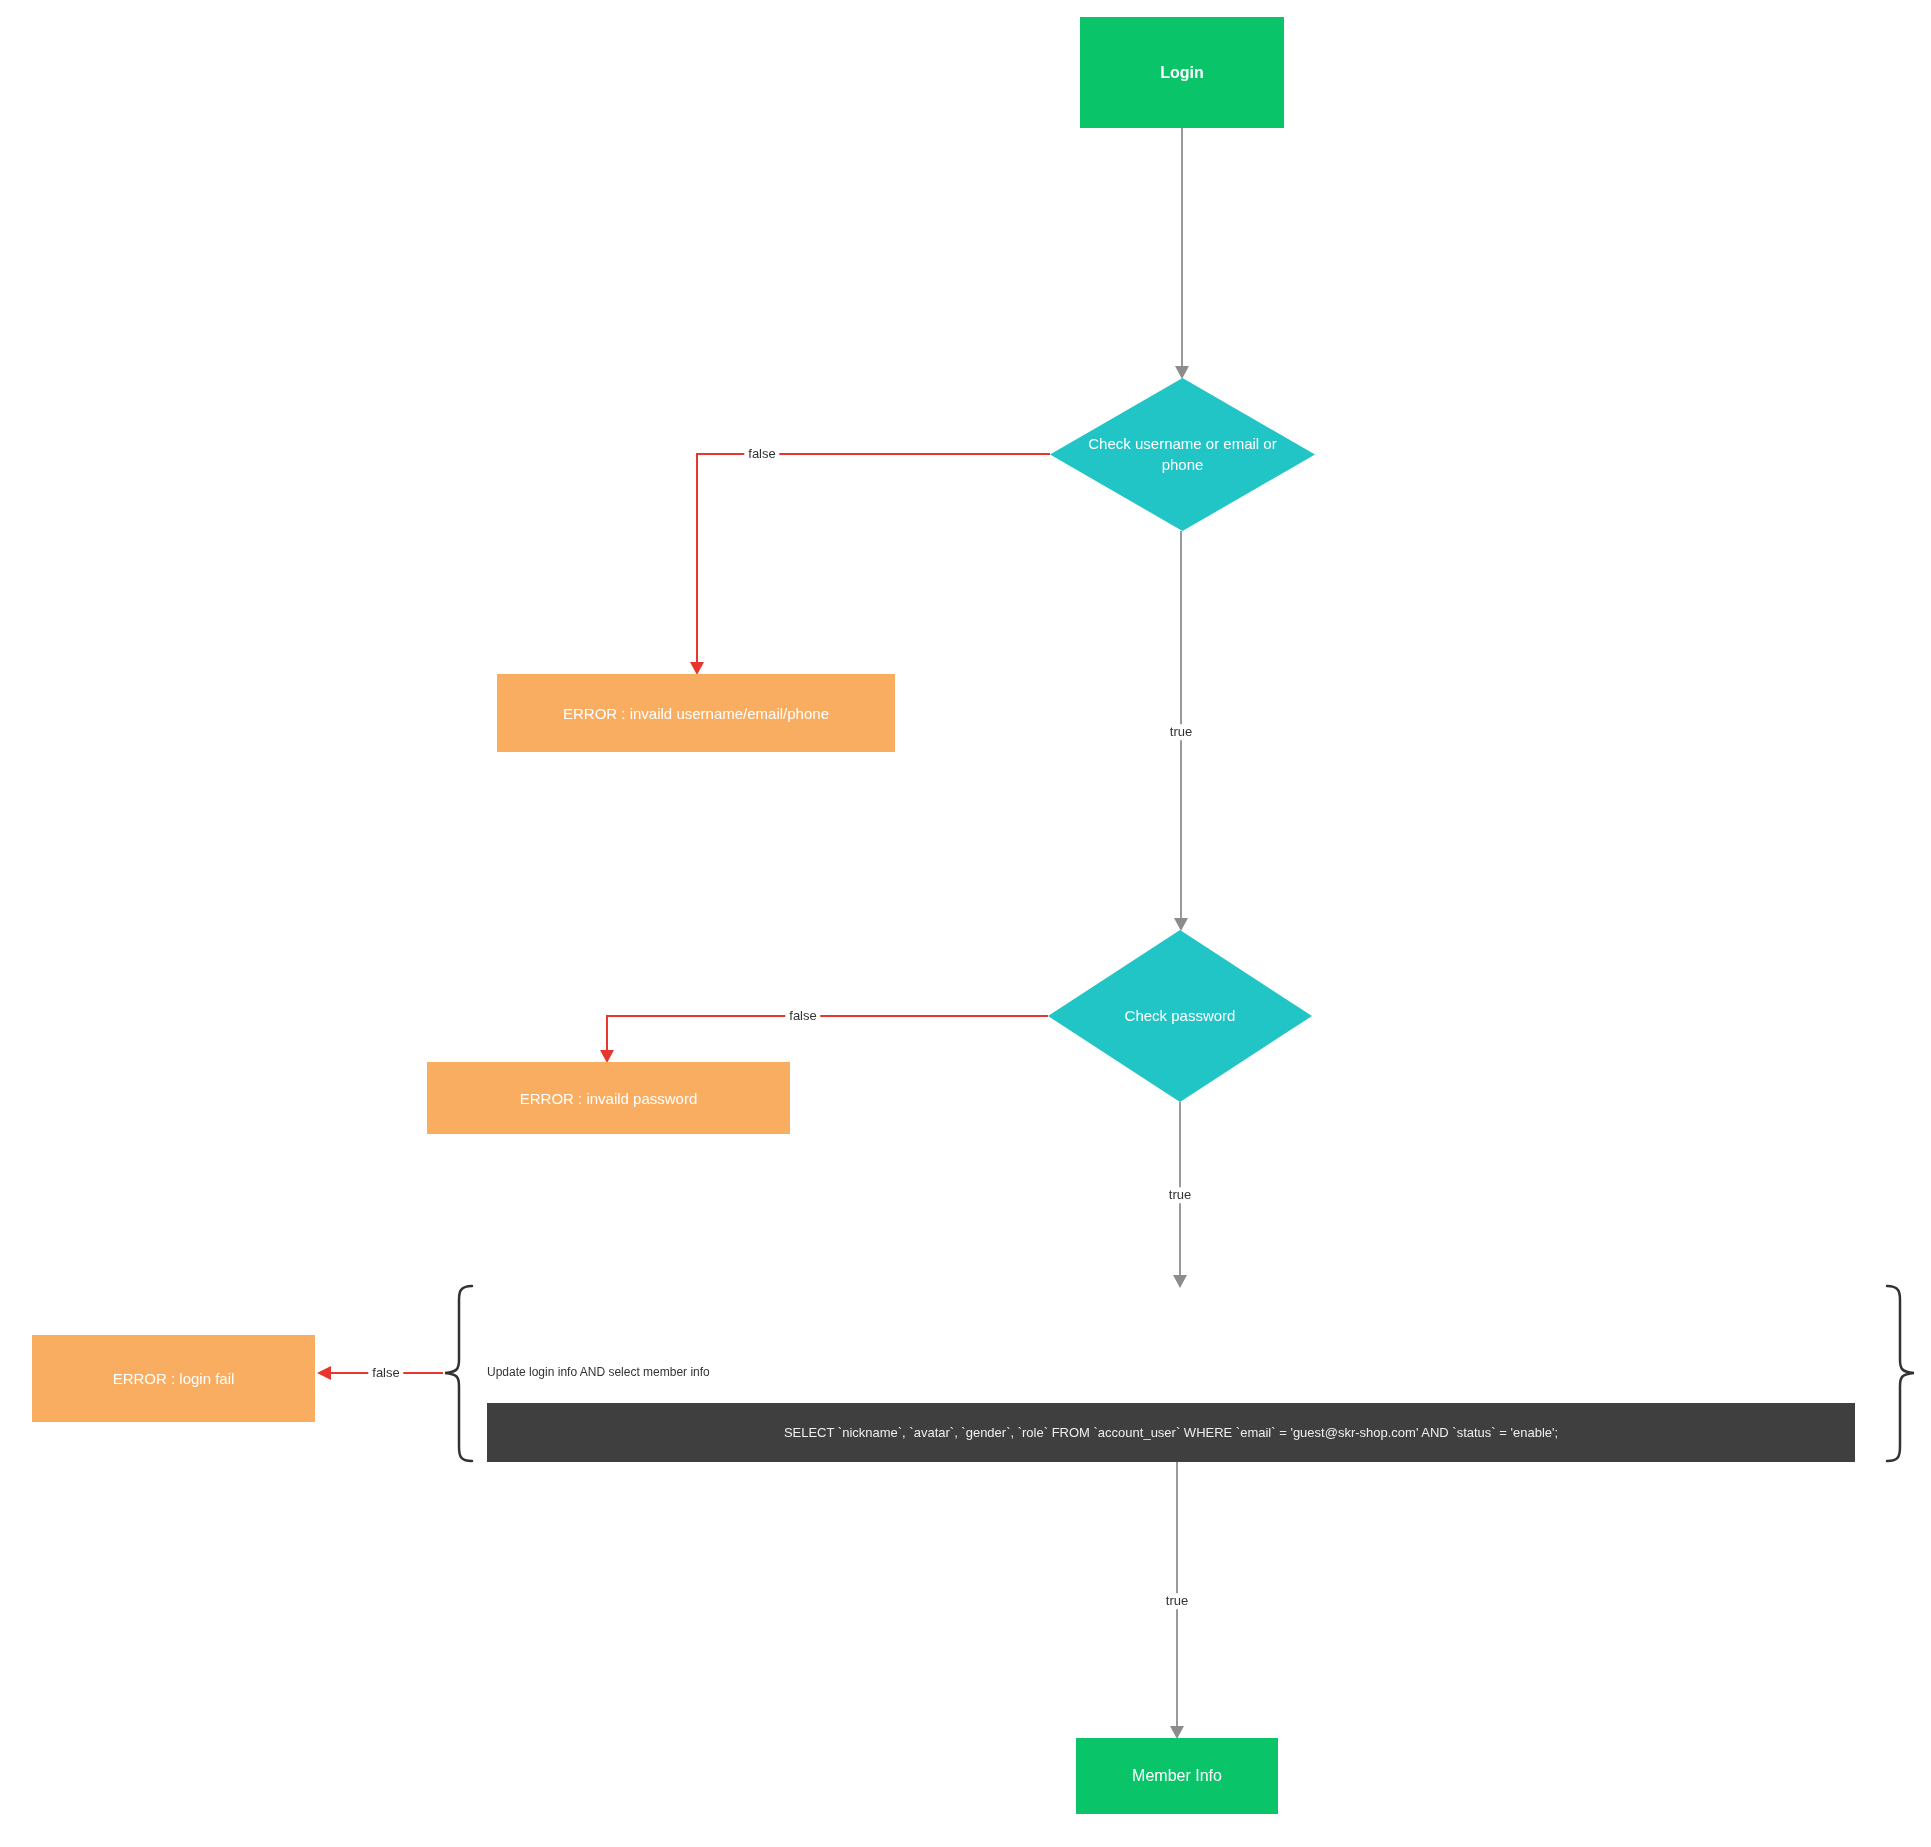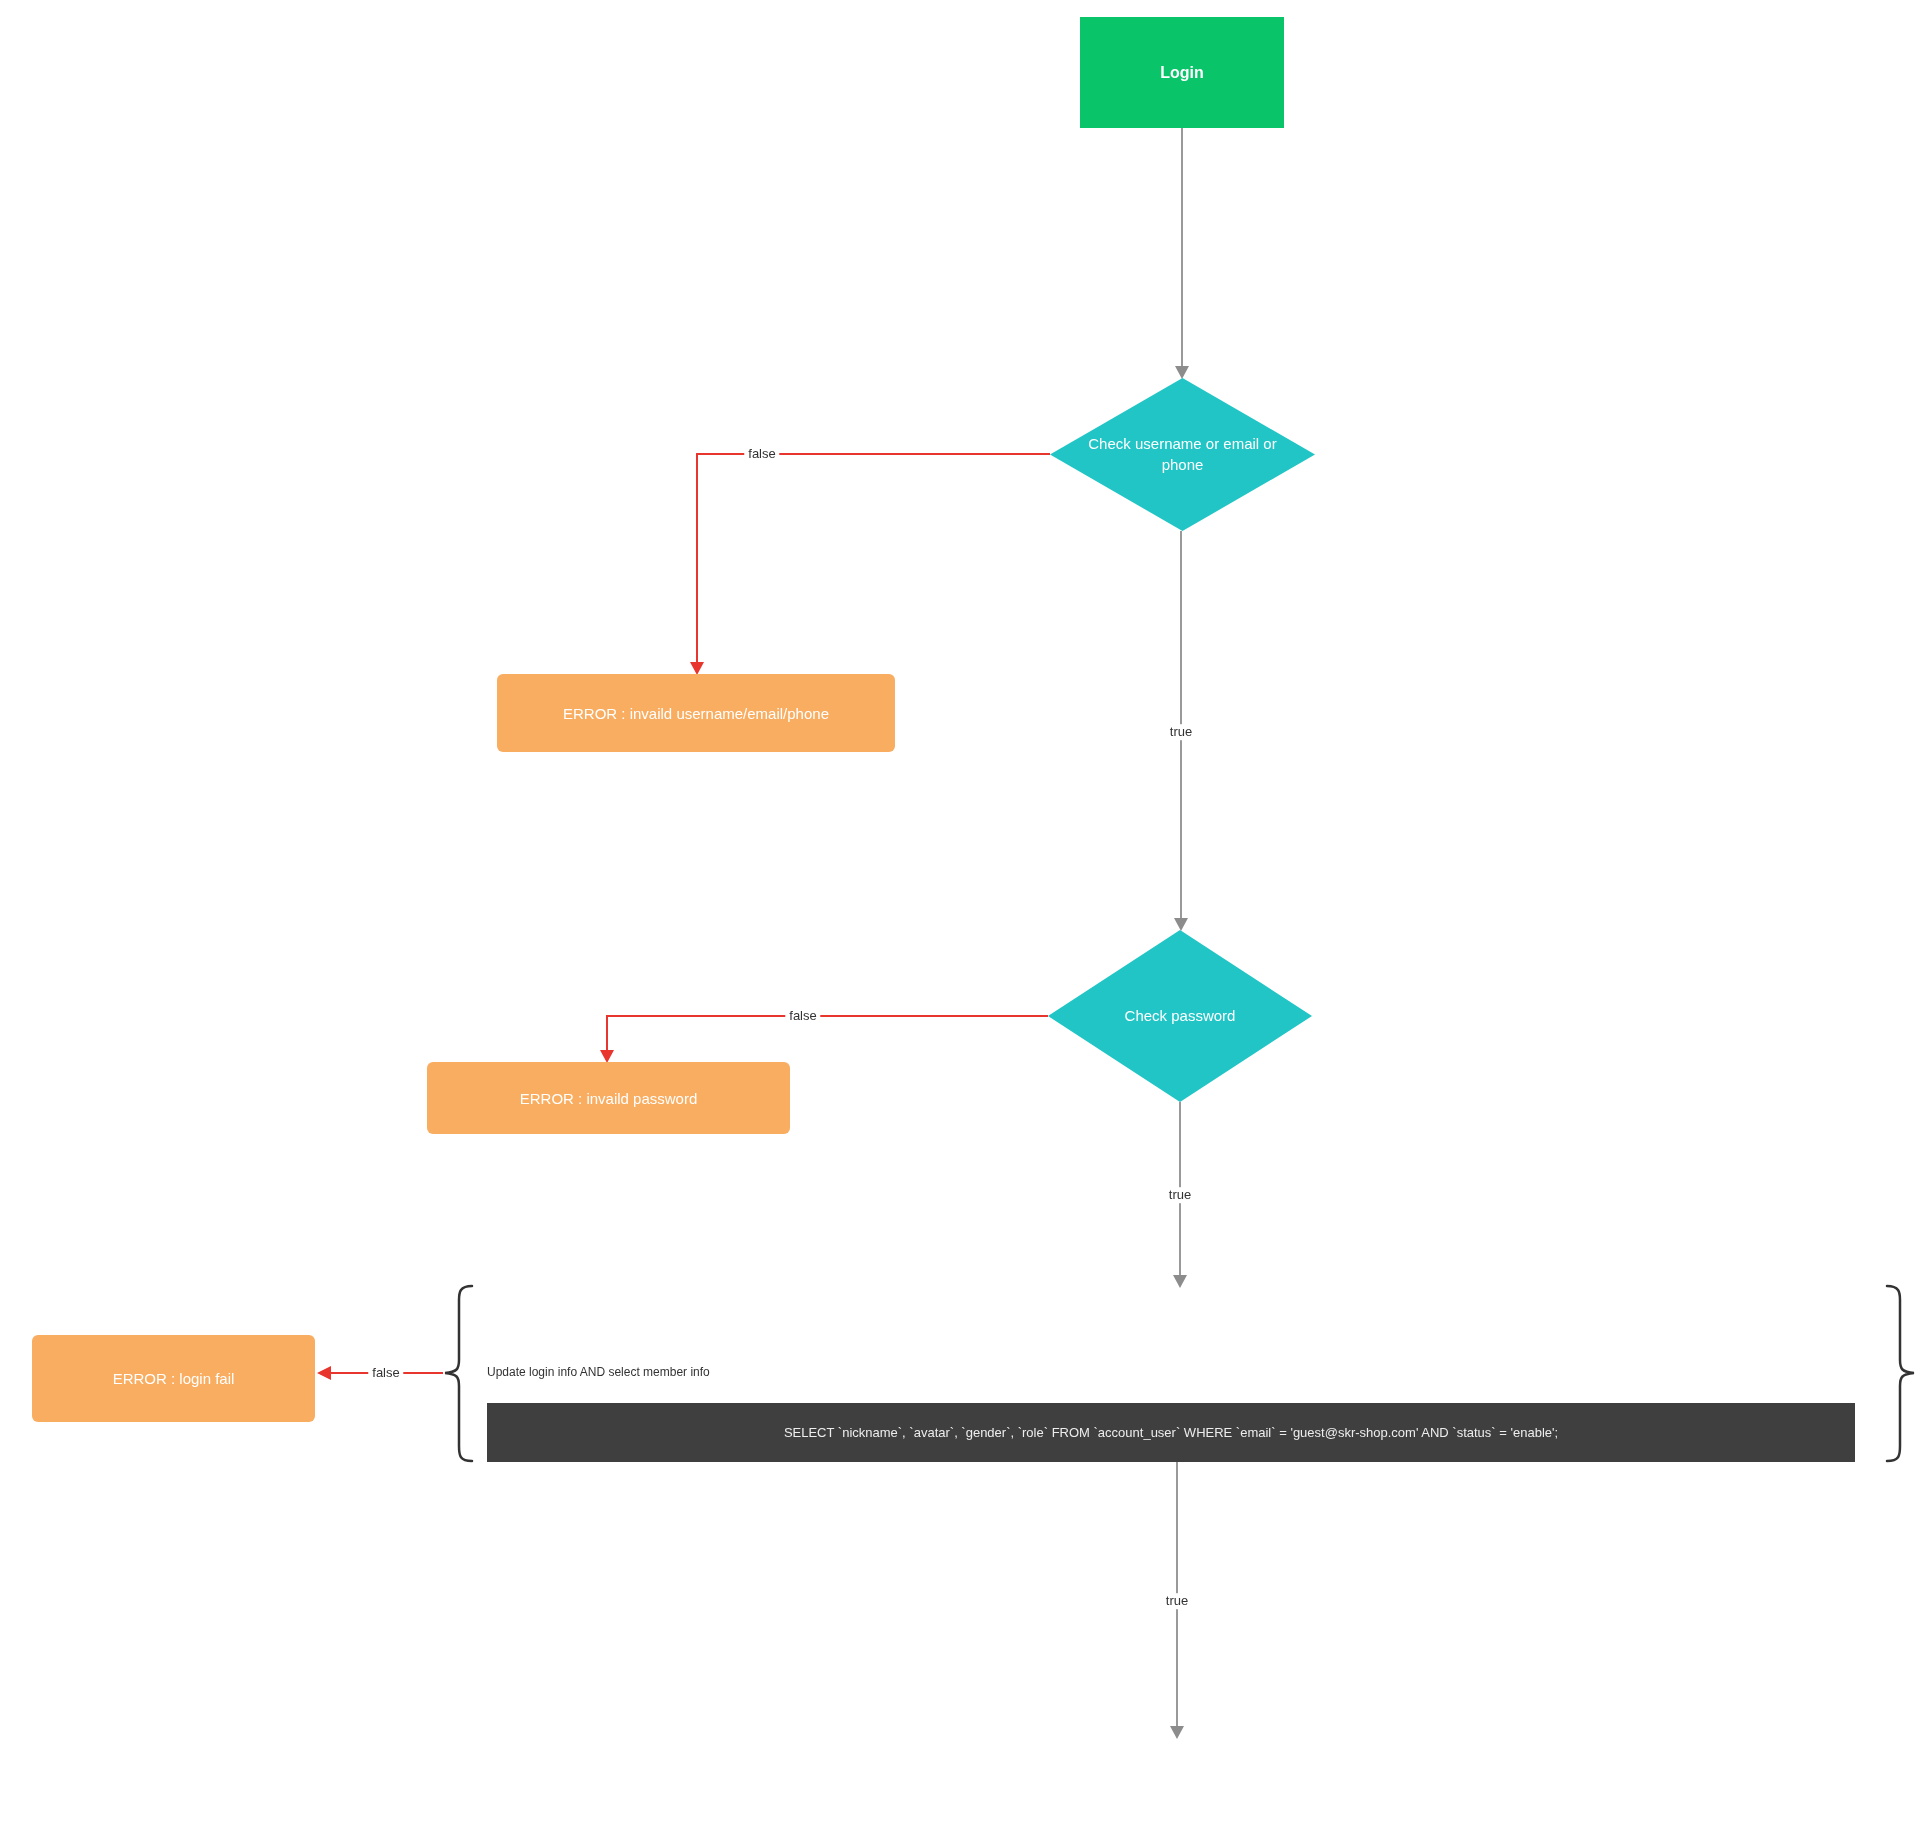--- a/index.html
+++ b/index.html
@@ -7,21 +7,21 @@
   #canvas{position:relative;width:1931px;height:1847px;background:#fff;overflow:hidden;}
   #wires{position:absolute;left:0;top:0;width:1931px;height:1847px;}
 
   .node{position:absolute;display:flex;align-items:center;justify-content:center;
         text-align:center;color:#ffffff;box-sizing:border-box;}
   .terminal{background:var(--color-green,#0AC46A);font-size:16px;}
   .terminal.start{font-weight:bold;}
   .decision{background:var(--color-teal,#21C5C6);
             clip-path:polygon(50% 0,100% 50%,50% 100%,0 50%);
             font-size:15px;padding:0 30px;line-height:1.35;}
-  .error{background:var(--color-orange,#F9AD61);font-size:15px;border-radius:6px;}
+  .error{background:var(--color-orange,#F9AD61);font-size:15px;}
   .sql{background:var(--color-dark,#3F3F3F);color:#EDEDED;font-size:13px;padding:0 14px;}
   .group-label{position:absolute;color:#333;font-size:12px;text-align:left;}
   .edge-label{position:absolute;transform:translate(-50%,-50%);background:#fff;
               color:#333;font-size:13px;padding:0 4px;line-height:1.2;}
 </style>
 </head>
 <body>
 
 <div id="canvas">
 
@@ -62,20 +62,21 @@
 
   <div class="node decision" style="left:1048px;top:930px;width:264px;height:172px;">Check password</div>
 
 
   <div class="group-label" style="left:487px;top:1365px;width:1368px;">Update login info AND select member info</div>
 
   <div class="node sql" style="left:487px;top:1403px;width:1368px;height:59px;">SELECT `nickname`, `avatar`, `gender`, `role` FROM `account_user` WHERE `email` = 'guest@skr-shop.com' AND `status` = 'enable';</div>
 
   <div class="node error" style="left:32px;top:1335px;width:283px;height:87px;">ERROR : login fail</div>
 
+  <div class="node terminal" style="left:1076px;top:1738px;width:202px;height:76px;">Member Info</div>
 
   <div class="edge-label" style="left:762px;top:454px;">false</div>
   <div class="edge-label" style="left:1181px;top:732px;">true</div>
   <div class="edge-label" style="left:803px;top:1016px;">false</div>
   <div class="edge-label" style="left:1180px;top:1195px;">true</div>
   <div class="edge-label" style="left:386px;top:1373px;">false</div>
   <div class="edge-label" style="left:1177px;top:1601px;">true</div>
 
 </div>
 

